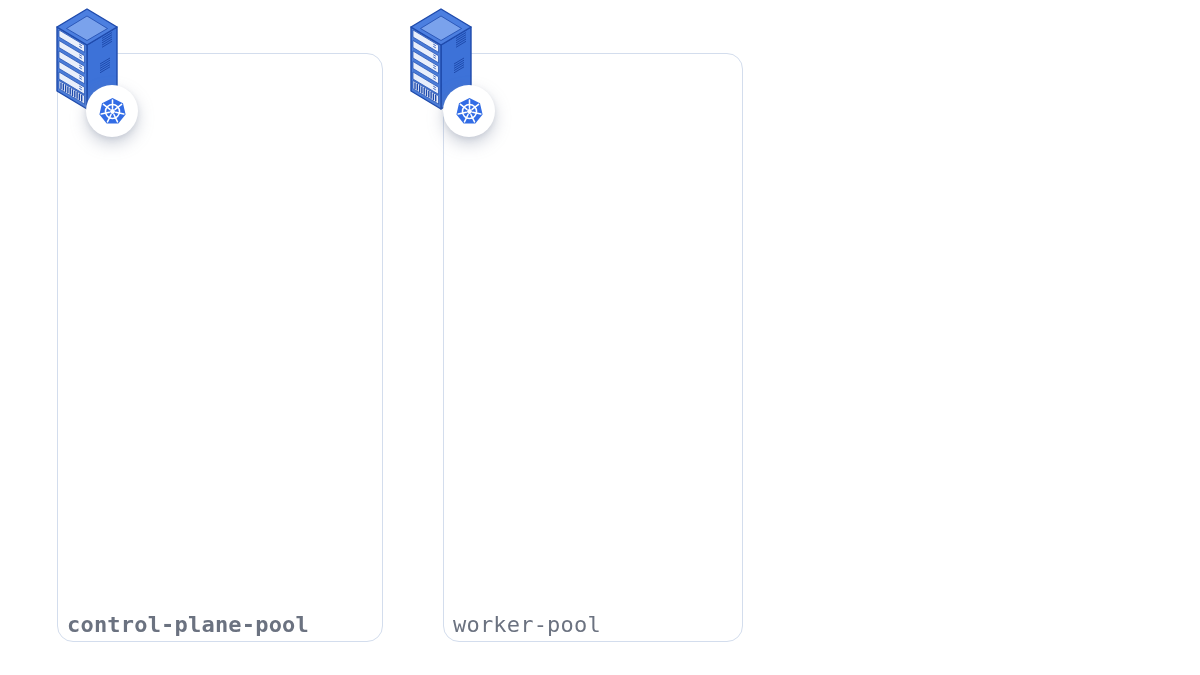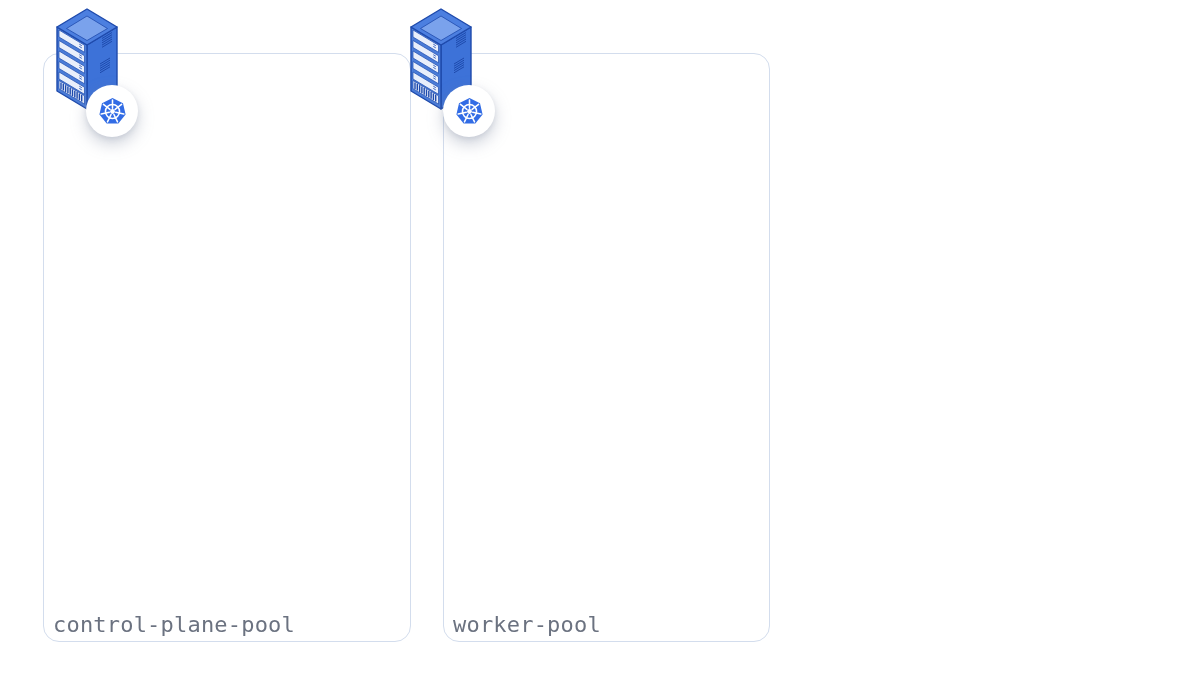--- a/index.html
+++ b/index.html
@@ -19,22 +19,22 @@
   body{background:var(--bg);width:1200px;height:675px;overflow:hidden;}
   .canvas{
     position:relative;width:1200px;height:675px;background:var(--bg);
     font-family:"DejaVu Sans Mono","Liberation Mono",monospace;
   }
   .pool-card{
     position:absolute;top:53px;height:589px;box-sizing:border-box;
     border:1.5px solid var(--card-border);border-radius:16px;background:var(--bg);
     z-index:1;
   }
-  #pool-0{left:43px;width:368px;}
-  #pool-1{left:443px;width:327px;}
+  #pool-0{left:57px;width:326px;font-weight:bold;}
+  #pool-1{left:443px;width:300px;}
   .pool-label{
     position:absolute;left:9px;bottom:3px;
     font-size:22px;line-height:26px;letter-spacing:0.2px;
     color:var(--label-color);white-space:nowrap;
   }
   .icon-group{position:absolute;width:90px;height:145px;z-index:2;}
   #icon-0{left:55px;top:7px;}
   #icon-1{left:409px;top:7px;}
   .server-svg{position:absolute;left:0;top:0;display:block;}
   .k8s-badge{

